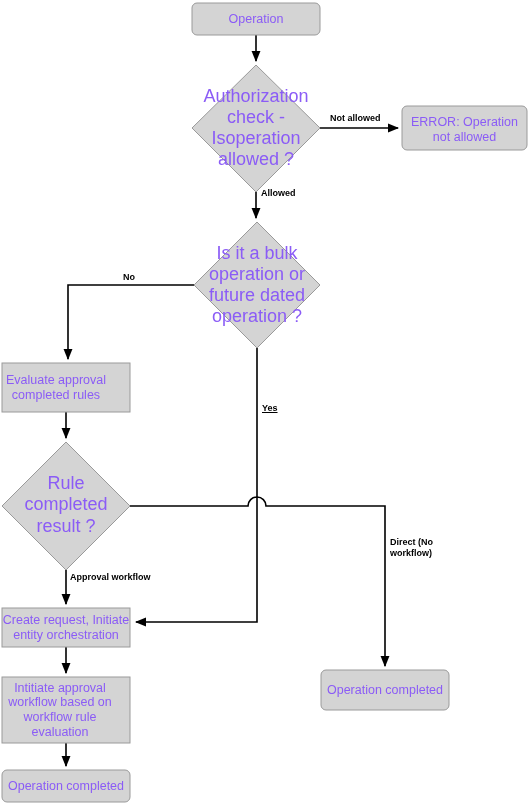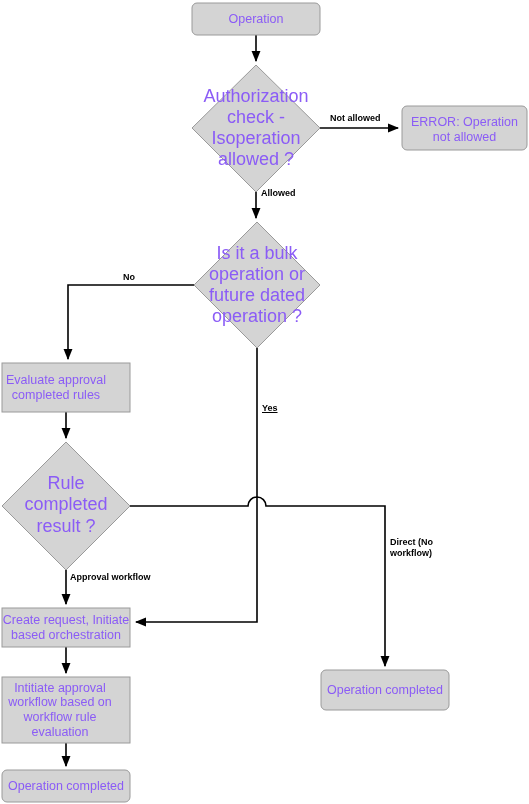--- a/index.html
+++ b/index.html
@@ -117,21 +117,21 @@
 <div class="node-text diamond-label" style="left:6px;top:486px;width:120px;height:38px;">
   <span>
     <span>Rule completed</span><br>
     <span>result ?</span>
   </span>
 </div>
 
 <div class="node-text box-label" style="left:2px;top:608px;width:128px;height:39px;">
   <span>
     <span>Create request, Initiate</span><br>
-    <span>based orchestration</span>
+    <span>entity orchestration</span>
   </span>
 </div>
 
 <div class="node-text box-label" style="left:2px;top:677px;width:116px;height:66px;">
   <span>
     <span>Intitiate approval</span><br>
     <span>workflow based on</span><br>
     <span>workflow rule</span><br>
     <span>evaluation</span>
   </span>

